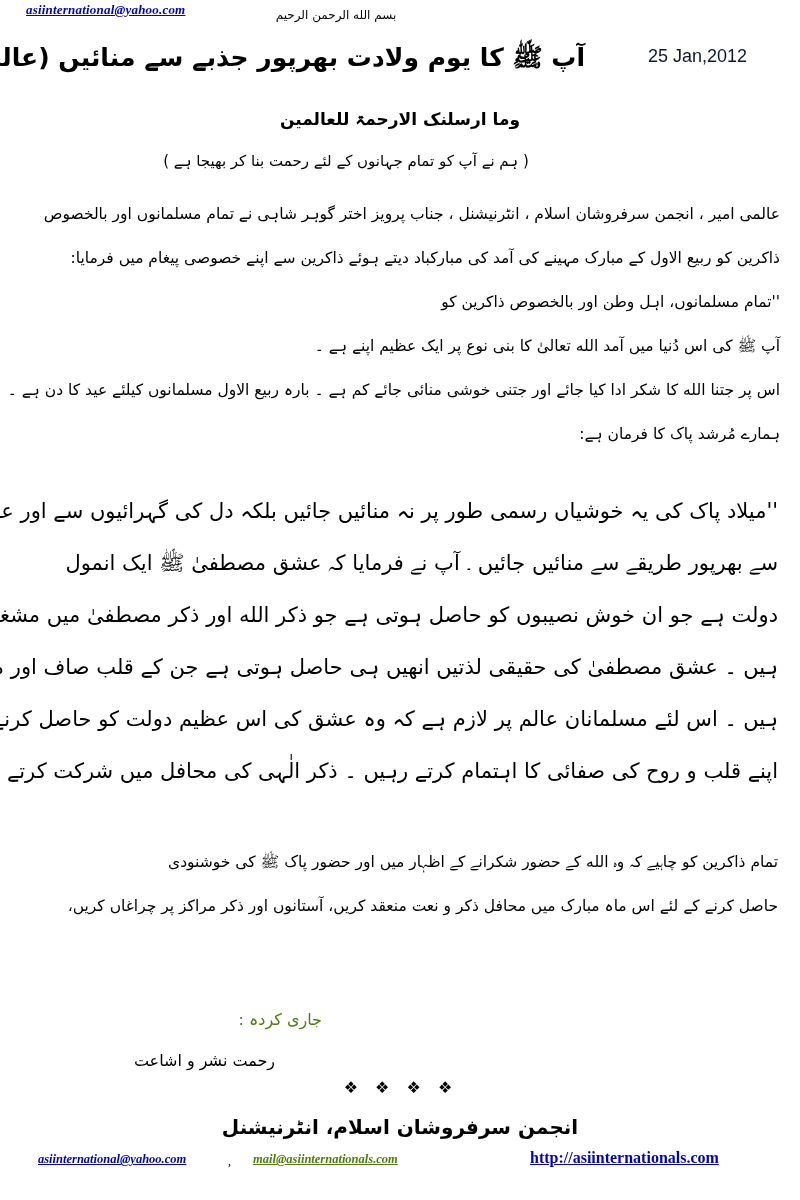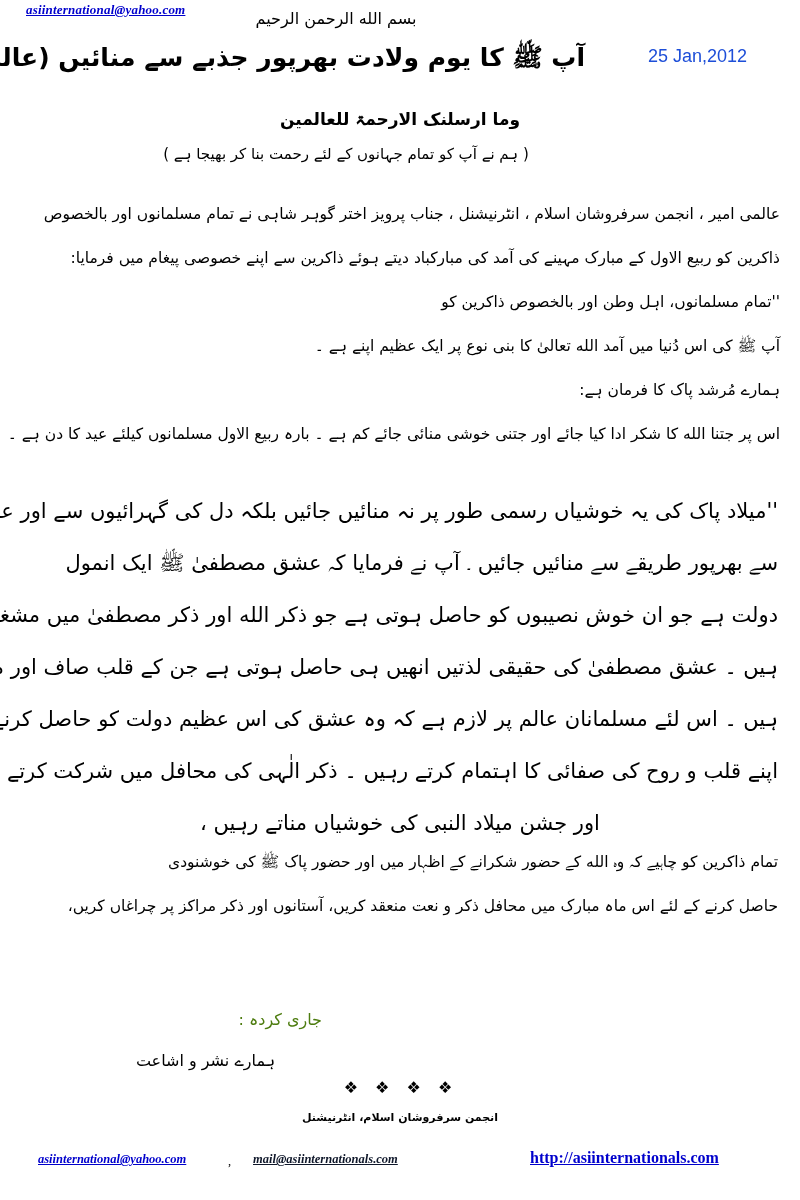--- a/index.html
+++ b/index.html
@@ -40,21 +40,21 @@
     font-size: 13px;
     color: #0000CC;
     letter-spacing: 0.2px;
   }
   .bismillah {
     position: absolute;
     left: 0;
     top: 4px;
     width: 672px;
     text-align: center;
-    font-size: 16px;
+    font-size: 12px;
     color: #000;
     direction: rtl;
   }
   .title-row {
     position: absolute;
     left: 0;
     top: 34px;
     width: 800px;
     height: 56px;
   }
@@ -69,40 +69,40 @@
     direction: rtl;
     color: #000;
     white-space: nowrap;
   }
   .title-date {
     position: absolute;
     left: 648px;
     top: 12px;
     font-family: "Liberation Sans", sans-serif;
     font-size: 18px;
-    color: #1d4ed8;
+    color: #0f172a;
     white-space: nowrap;
   }
 
   
   .ayat {
     position: absolute;
     left: 0;
     top: 103px;
     width: 800px;
     text-align: center;
     font-size: 17px;
     font-weight: bold;
     direction: rtl;
     color: #000;
   }
   .ayat-trans {
     position: absolute;
     left: 0;
-    top: 140px;
+    top: 147px;
     width: 692px;
     text-align: center;
     font-size: 15px;
     direction: rtl;
     color: #000;
   }
 
   .para {
     position: absolute;
     color: #000;
@@ -169,21 +169,21 @@
     color: #000;
   }
   .diamond-row span { margin: 0 2px; }
 
   .org-name {
     position: absolute;
     left: 0;
     top: 1108px;
     width: 800px;
     text-align: center;
-    font-size: 11px;
+    font-size: 20px;
     font-weight: bold;
     direction: rtl;
     color: #000;
   }
 
   .footer {
     position: absolute;
     left: 0;
     top: 1152px;
     width: 800px;
@@ -208,21 +208,21 @@
     color: #000;
   }
   .ft-mail2 {
     position: absolute;
     left: 253px;
     top: 0;
     font-family: "Liberation Serif", serif;
     font-style: italic;
     font-weight: bold;
     font-size: 12.5px;
-    color: #0f172a;
+    color: #4d7c0f;
   }
   .ft-url {
     position: absolute;
     left: 530px;
     top: -3px;
     font-family: "Liberation Serif", serif;
     font-weight: bold;
     font-size: 16px;
     color: #0000CC;
   }
@@ -242,41 +242,40 @@
   </div>
 
   <div class="ayat urdu">وما ارسلنک الارحمۃ للعالمین</div>
   <div class="ayat-trans urdu">( ہم نے آپ کو تمام جہانوں کے لئے رحمت بنا کر بھیجا ہے )</div>
 
   <div class="para intro urdu">
     <span class="line-blk ln-right">عالمی امیر ، انجمن سرفروشان اسلام ، انٹرنیشنل ، جناب پرویز اختر گوہر شاہی نے تمام مسلمانوں اور بالخصوص</span>
     <span class="line-blk ln-right">ذاکرین کو ربیع الاول کے مبارک مہینے کی آمد کی مبارکباد دیتے ہوئے ذاکرین سے اپنے خصوصی پیغام میں فرمایا:</span>
     <span class="line-blk ln-center">''تمام مسلمانوں، اہل وطن اور بالخصوص ذاکرین کو</span>
     <span class="line-blk ln-center">آپ ﷺ کی اس دُنیا میں آمد الله تعالیٰ کا بنی نوع پر ایک عظیم اپنے ہے ۔</span>
+    <span class="line-blk ln-right">اس پر جتنا الله کا شکر ادا کیا جائے اور جتنی خوشی منائی جائے کم ہے ۔ بارہ ربیع الاول مسلمانوں کیلئے عید کا دن ہے ۔</span>
     <span class="line-blk ln-center">ہمارے مُرشد پاک کا فرمان ہے:</span>
-    <span class="line-blk ln-right">اس پر جتنا الله کا شکر ادا کیا جائے اور جتنی خوشی منائی جائے کم ہے ۔ بارہ ربیع الاول مسلمانوں کیلئے عید کا دن ہے ۔</span>
   </div>
 
   <div class="para quote-big urdu">
     <span class="line-blk ln-right">''میلاد پاک کی یہ خوشیاں رسمی طور پر نہ منائیں جائیں بلکہ دل کی گہرائیوں سے اور عشق و محبت</span>
     <span class="line-blk ln-right">سے بھرپور طریقے سے منائیں جائیں ۔   آپ نے فرمایا کہ عشق مصطفیٰ ﷺ ایک انمول</span>
     <span class="line-blk ln-right">دولت ہے جو ان خوش نصیبوں کو حاصل ہوتی ہے جو ذکر الله اور ذکر مصطفیٰ میں مشغول رہتے</span>
     <span class="line-blk ln-right">ہیں ۔ عشق مصطفیٰ کی حقیقی لذتیں انھیں ہی حاصل ہوتی ہے جن کے قلب صاف اور منور ہوتے</span>
     <span class="line-blk ln-right">ہیں ۔ اس لئے مسلمانان عالم پر لازم ہے کہ وہ عشق کی اس عظیم دولت کو حاصل کرنے کے لئے</span>
     <span class="line-blk ln-right">اپنے قلب و روح کی صفائی کا اہتمام کرتے رہیں ۔ ذکر الٰہی کی محافل میں شرکت کرتے رہیں</span>
-    <span class="line-blk ln-center">اور جشن میلاد النبی کی خوشیاں مناتے رہیں ،</span>
   </div>
 
   <div class="para tail-para urdu">
     <span class="line-blk ln-right">تمام ذاکرین کو چاہیے کہ وہ الله کے حضور شکرانے کے اظہار میں اور حضور پاک ﷺ کی خوشنودی</span>
     <span class="line-blk ln-right">حاصل کرنے کے لئے اس ماہ مبارک میں محافل ذکر و نعت منعقد کریں، آستانوں اور ذکر مراکز پر چراغاں کریں،</span>
   </div>
 
   <div class="issued-by urdu">جاری کردہ :</div>
-  <div class="dept urdu">ہمارے نشر و اشاعت</div>
+  <div class="dept urdu">رحمت نشر و اشاعت</div>
 
   <div class="diamond-row">
     <span>❖</span>
     <span>❖</span>
     <span>❖</span>
     <span>❖</span>
   </div>
 
   <div class="org-name urdu">انجمن سرفروشان اسلام، انٹرنیشنل</div>
 

